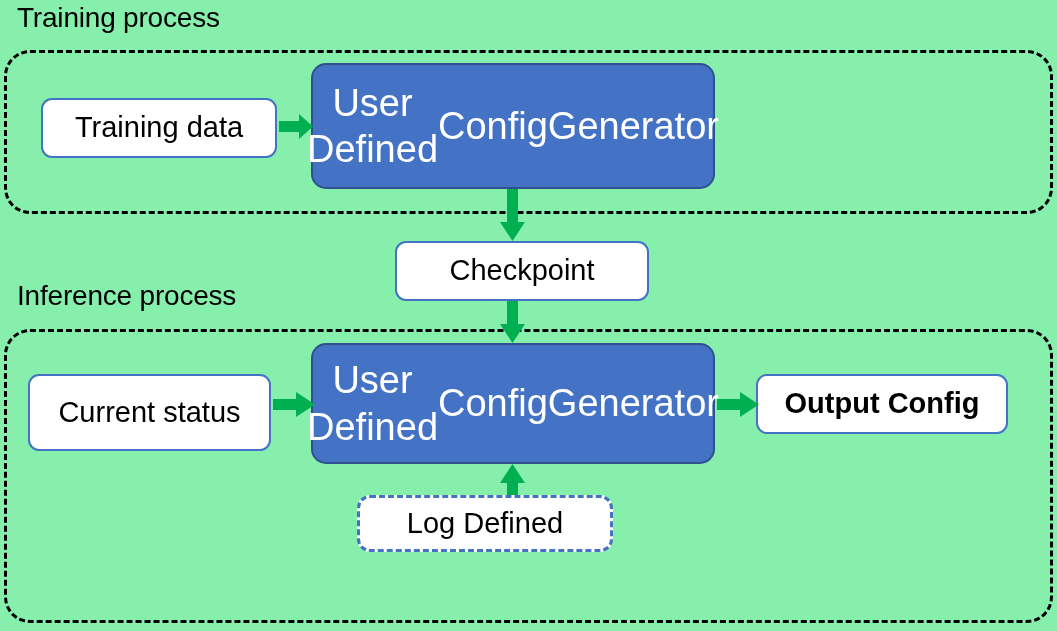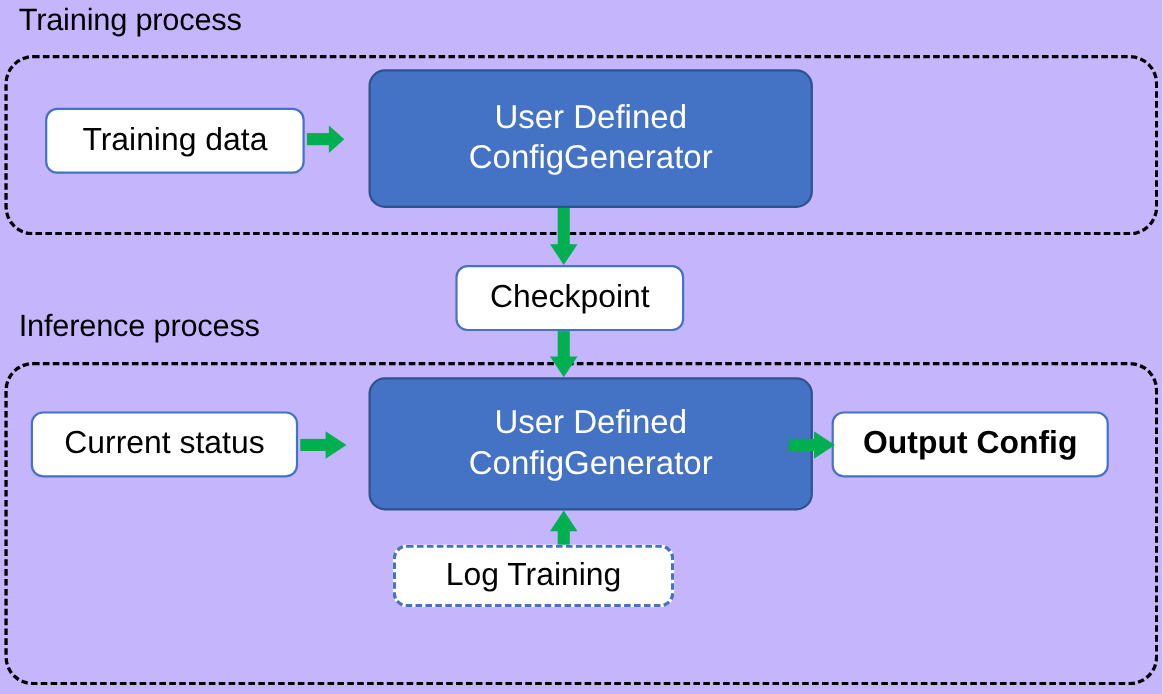--- a/index.html
+++ b/index.html
@@ -8,21 +8,21 @@
     background: #ffffff;
   }
   body {
     font-family: "Liberation Sans", sans-serif;
     -webkit-font-smoothing: antialiased;
   }
   #canvas {
     position: relative;
     width: 1057px;
     height: 631px;
-    background: #c4b5fd;
+    background: #86efac;
     overflow: hidden;
   }
 
   
   .section-caption {
     position: absolute;
     font-size: 28px;
     line-height: 32px;
     color: #000000;
     white-space: nowrap;
@@ -61,40 +61,39 @@
     border-radius: 11px;
     display: flex;
     align-items: center;
     justify-content: center;
     color: #000000;
     font-size: 29px;
     line-height: 1.1;
     white-space: nowrap;
   }
   #box-training-data { left: 41px;  top: 98px;  width: 236px; height: 60px; }
-  #box-checkpoint    { left: 395px; top: 241px; width: 208px; height: 60px; margin-left: 19px; }
-  #box-current-status{ left: 28px;  top: 374px; width: 243px; height: 60px; }
+  #box-checkpoint    { left: 395px; top: 241px; width: 254px; height: 60px; }
+  #box-current-status{ left: 28px;  top: 374px; width: 243px; height: 77px; }
   #box-output-config { left: 756px; top: 374px; width: 252px; height: 60px; font-weight: bold; }
 
   
   .box-process {
     position: absolute;
     box-sizing: border-box;
     background: #4472C4;
     border: 2px solid #2F528F;
     border-radius: 15px;
     display: flex;
-    flex-direction: column;
+    flex-direction: row;
     align-items: center;
     justify-content: center;
     color: #ffffff;
-    font-size: 30px;
+    font-size: 38px;
     line-height: 1.22;
     text-align: center;
-    margin-left: 24px;
   }
   #box-train-generator { left: 311px; top: 63px;  width: 404px; height: 126px; }
   #box-infer-generator { left: 311px; top: 343px; width: 404px; height: 121px; }
 
   
   .box-trigger {
     position: absolute;
     box-sizing: border-box;
     background: #ffffff;
     border: 3px dashed #4472C4;
@@ -144,21 +143,21 @@
 
   <div class="box-plain" id="box-current-status">Current status</div>
 
   <div class="box-process" id="box-infer-generator">
     <span>User Defined</span>
     <span>ConfigGenerator</span>
   </div>
 
   <div class="box-plain" id="box-output-config">Output Config</div>
 
-  <div class="box-trigger" id="box-log-trigger">Log Training</div>
+  <div class="box-trigger" id="box-log-trigger">Log Defined</div>
 
 
   <svg id="arrow-layer" viewBox="0 0 1057 631">
 
     <g>
       <rect x="279" y="121" width="22" height="11" fill="#00B050"></rect>
       <polygon points="299,114 313,126.5 299,139" fill="#00B050"></polygon>
     </g>
 
     <g>

